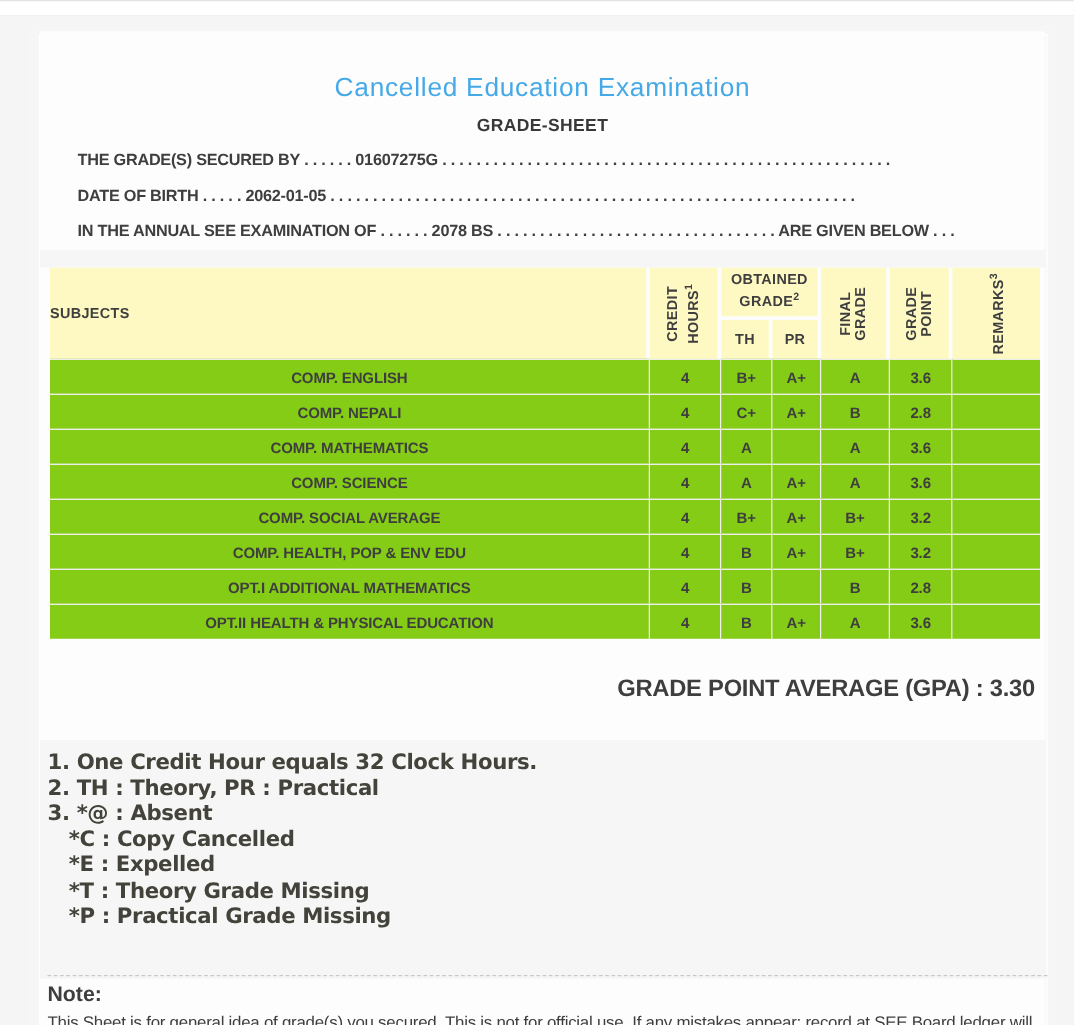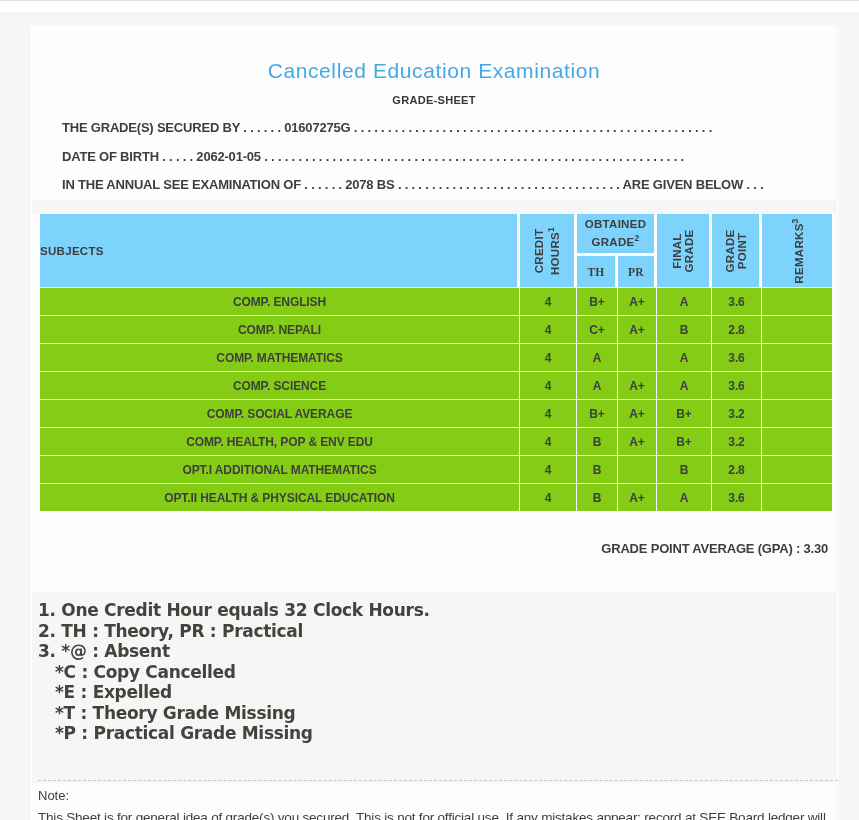--- a/index.html
+++ b/index.html
@@ -29,88 +29,88 @@
   .panel2{top:194px;height:378px;}
   .panel3{top:763px;height:140px;}
 
   .page-title{
     position:absolute;top:34px;left:0;width:100%;text-align:center;
     font-size:21px;line-height:24px;font-weight:400;letter-spacing:0.6px;
     color:#45a9e8;
   }
   .page-subtitle{
     position:absolute;top:68px;left:0;width:100%;text-align:center;
-    font-size:11px;line-height:15px;font-weight:700;letter-spacing:0.3px;
+    font-size:14px;line-height:15px;font-weight:700;letter-spacing:0.3px;
     color:#383838;
   }
   .fields{position:absolute;left:6px;right:2px;top:89px;}
   .field-line{
     font-size:13px;font-weight:700;line-height:28.6px;color:#3e3e3e;
     white-space:nowrap;overflow:hidden;letter-spacing:-0.2px;margin-left:24px;
   }
 
   table.grades{
     table-layout:fixed;border-collapse:separate;border-spacing:0;
     width:792px;margin-left:8px;
   }
   table.grades col.c-subj{width:480px;}
   table.grades col.c-cred{width:57px;}
   table.grades col.c-th{width:41px;}
   table.grades col.c-pr{width:39px;}
   table.grades col.c-fin{width:55px;}
   table.grades col.c-gp{width:50px;}
   table.grades col.c-rem{width:70px;}
   table.grades th{
-    background:#7dd3fc;font-size:11.5px;font-weight:700;color:#3e3e3e;
+    background:#fef9c3;font-size:11.5px;font-weight:700;color:#3e3e3e;
     padding:0;box-sizing:border-box;letter-spacing:0.3px;
   }
   .hr1 th{height:42px;}
   .hr2 th{height:31px;}
   th.h-sep{border-right:3px solid #fdfdfd;}
   th.h-subjects{text-align:left;padding-left:8px;font-size:12px;}
   th.h-vert{position:relative;}
   .vh{
     position:absolute;left:50%;top:50%;
     transform:translate(-50%,-50%) rotate(-90deg);
     text-align:center;line-height:12px;white-space:nowrap;
   }
   th.h-obtained{border-bottom:3px solid #fdfdfd;text-align:center;line-height:13.5px;font-weight:700;}
-  th.h-sub{text-align:center;font-weight:700;font-size:12px;font-family:Liberation Serif, serif;}
+  th.h-sub{text-align:center;font-weight:700;font-size:12px;}
   sup{font-size:8.5px;}
   table.grades td{
     height:28px;box-sizing:border-box;padding:0;
     border-top:1px solid #ededed;border-right:1px solid #f0f0f0;
     text-align:center;font-size:12px;font-weight:700;color:#3e3e3e;
     background:#84cc16;letter-spacing:-0.1px;
   }
   table.grades td:last-child{border-right:none;}
   td.subject{text-align:left;padding-left:8px;}
 
   .gpa-line{
     position:absolute;right:8px;top:327px;text-align:right;
-    font-size:13px;font-weight:700;letter-spacing:-0.2px;color:#3e3e3e;
+    font-size:19px;font-weight:700;letter-spacing:-0.2px;color:#3e3e3e;
   }
   .pass-line{
     position:absolute;right:8px;top:355px;text-align:right;
     font-size:13px;font-weight:700;letter-spacing:0.2px;color:#3e3e3e;margin-top:44px;
   }
 
   .footnotes{
     position:absolute;left:14px;top:580px;width:780px;
     font-family:"DejaVu Sans",sans-serif;font-size:17px;line-height:20.5px;
     color:#43433b;font-weight:700;letter-spacing:-0.3px;
   }
   .footnote-indent{padding-left:17px;}
 
   .divider{
     position:absolute;left:14px;top:760px;width:800px;height:0;
     border-top:1px dashed #c9c9c9;
   }
   .footer-note-label{
-    margin:4px 0 0 6px;font-size:13px;line-height:17px;font-weight:400;color:#3e3e3e;
+    margin:4px 0 0 6px;font-size:17px;line-height:17px;font-weight:700;color:#3e3e3e;
   }
   .footer-note-text{
     margin:5px 0 0 6px;font-size:13.5px;line-height:17px;font-weight:400;color:#3e3e3e;
     letter-spacing:-0.2px;white-space:nowrap;overflow:hidden;
   }
 </style>
 </head>
 <body>
 
 <div class="topbar"></div>

